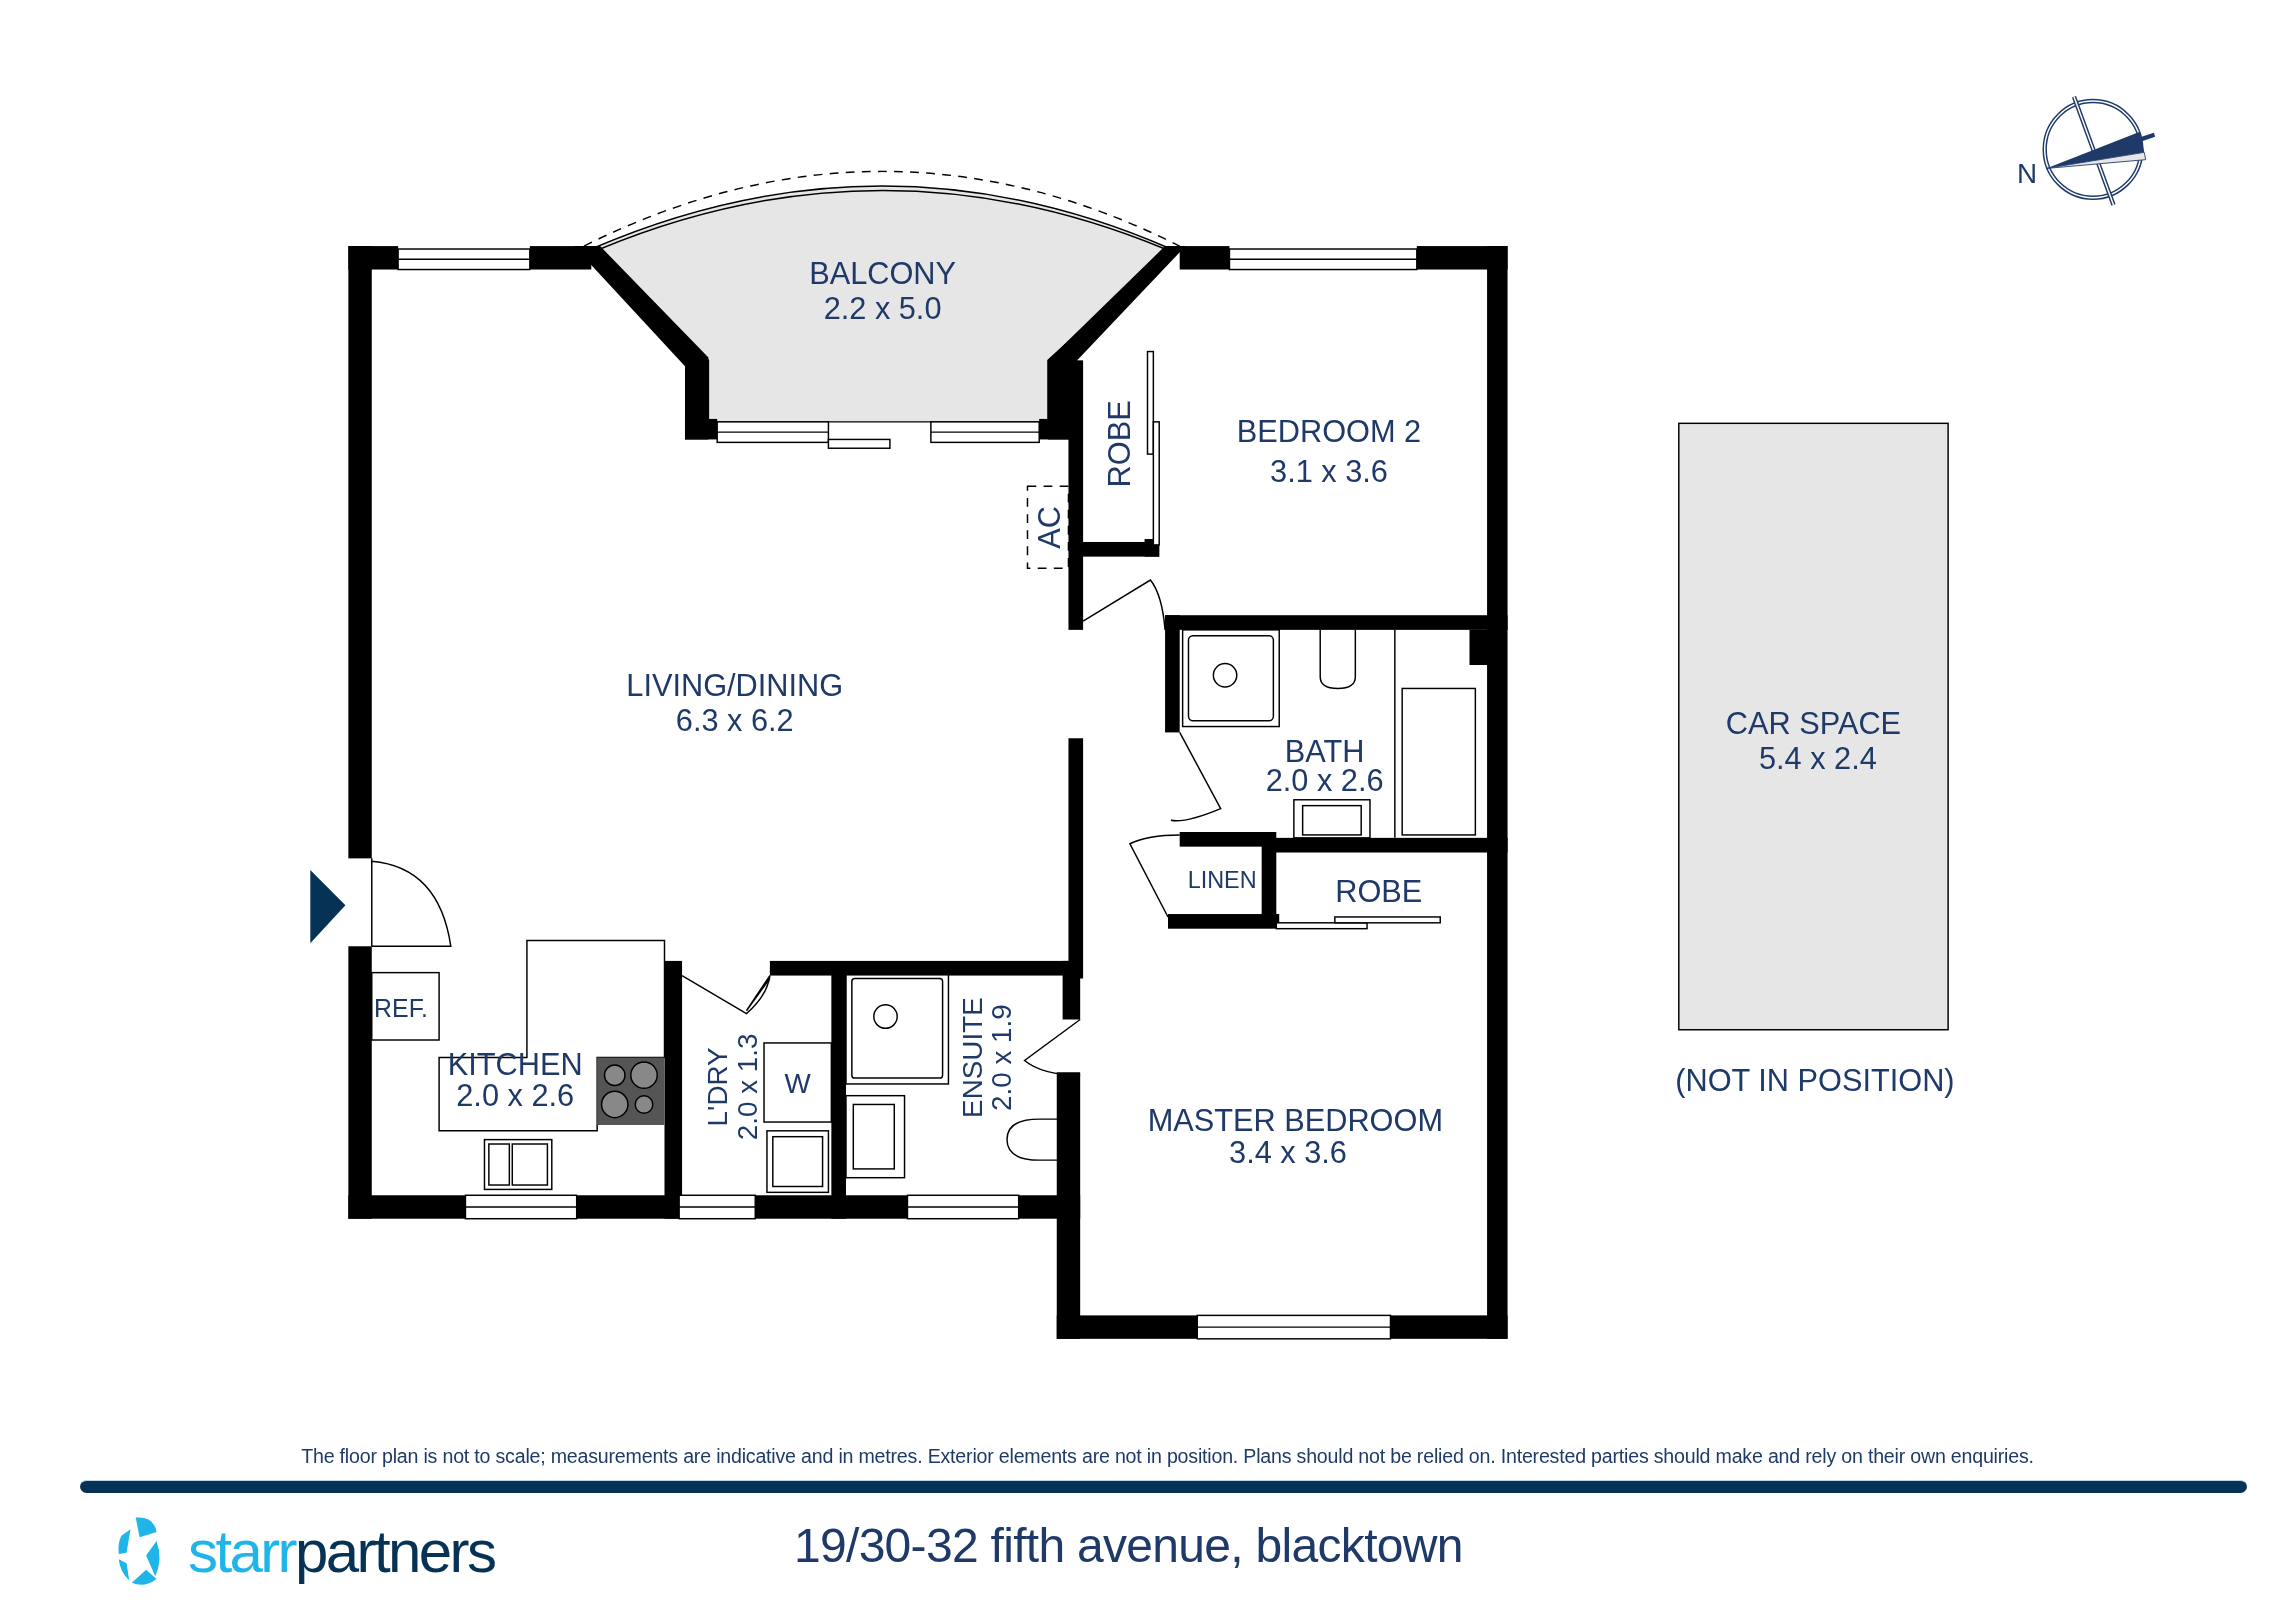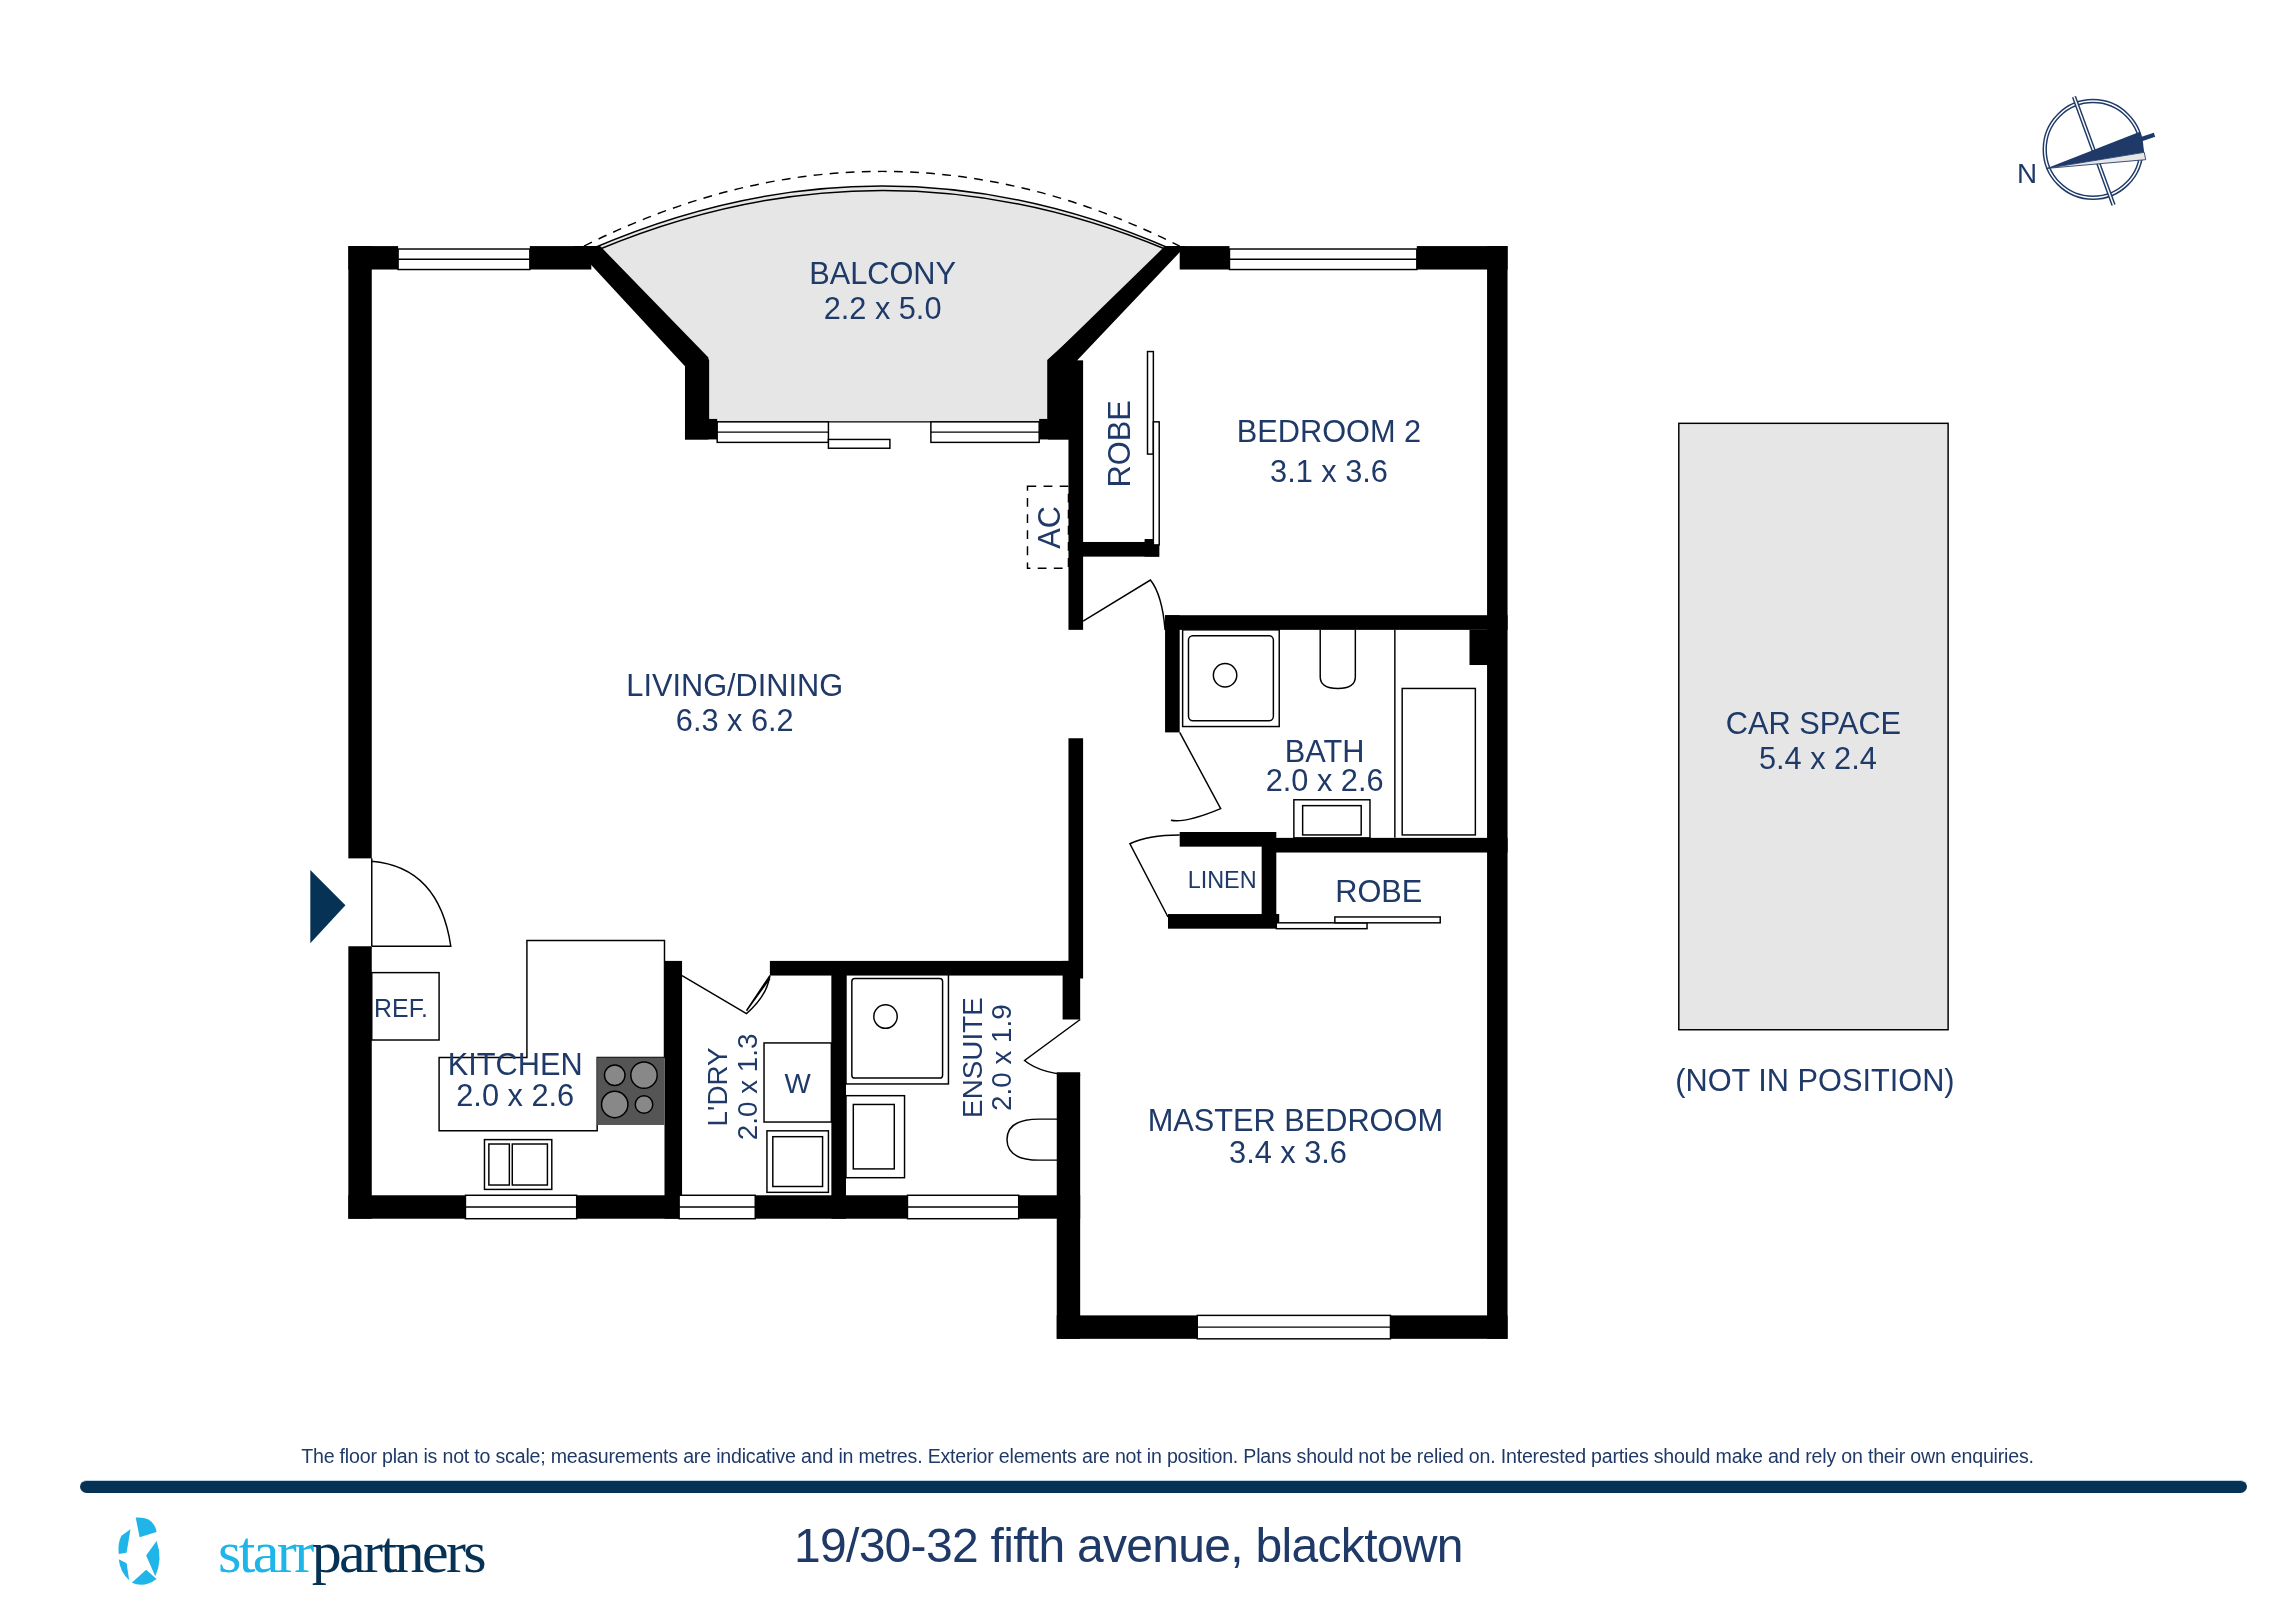--- a/index.html
+++ b/index.html
@@ -5,21 +5,21 @@
   html,body{margin:0;padding:0;background:#fff;}
   body{width:2295px;height:1623px;position:relative;overflow:hidden;font-family:"Liberation Sans",sans-serif;}
   #plan{position:absolute;left:0;top:0;width:2295px;height:1623px;}
   .lbl{fill:#1f3a68;font-family:"Liberation Sans",sans-serif;}
   .wall{fill:#000;}
   .thin{fill:none;stroke:#000;stroke-width:1;}
   .win{fill:#fff;stroke:#000;stroke-width:1;}
   .disclaimer{position:absolute;left:0;width:2295px;top:1445px;text-align:center;font-size:19.6px;color:#1f3a68;font-family:"Liberation Sans",sans-serif;letter-spacing:-0.2px;padding-left:20px;}
   .bar{position:absolute;left:80px;top:1480px;width:2167px;height:11.8px;background:#063355;border-radius:9.2px 9.2px 9.2px 9.2px;border-top:1.3px solid #bcd3e6;}
   .logo{position:absolute;left:116px;top:1512px;height:79px;display:flex;align-items:center;}
-  .logo-text{font-family:Liberation Serif, serif;font-size:60px;letter-spacing:-2.6px;line-height:1;margin-left:30px;}
+  .logo-text{font-family:Liberation Sans, sans-serif;font-size:60px;letter-spacing:-2.6px;line-height:1;}
   .logo-starr{color:#1fb5e8;}
   .logo-partners{color:#063355;}
   .address{position:absolute;left:794px;top:1518px;font-size:48px;color:#1f3a68;font-family:"Liberation Sans",sans-serif;letter-spacing:-0.7px;}
 </style>
 </head>
 <body>
 
 <svg id="plan" viewBox="0 0 1568 1108" xmlns="http://www.w3.org/2000/svg" preserveAspectRatio="none">
 
   <g>

